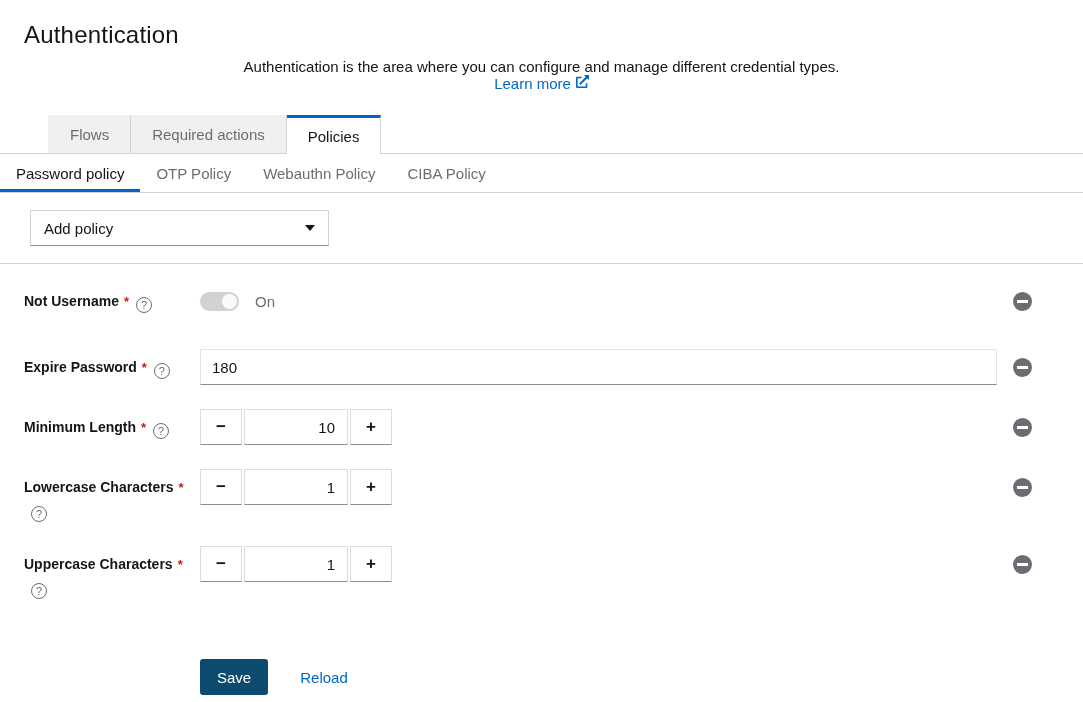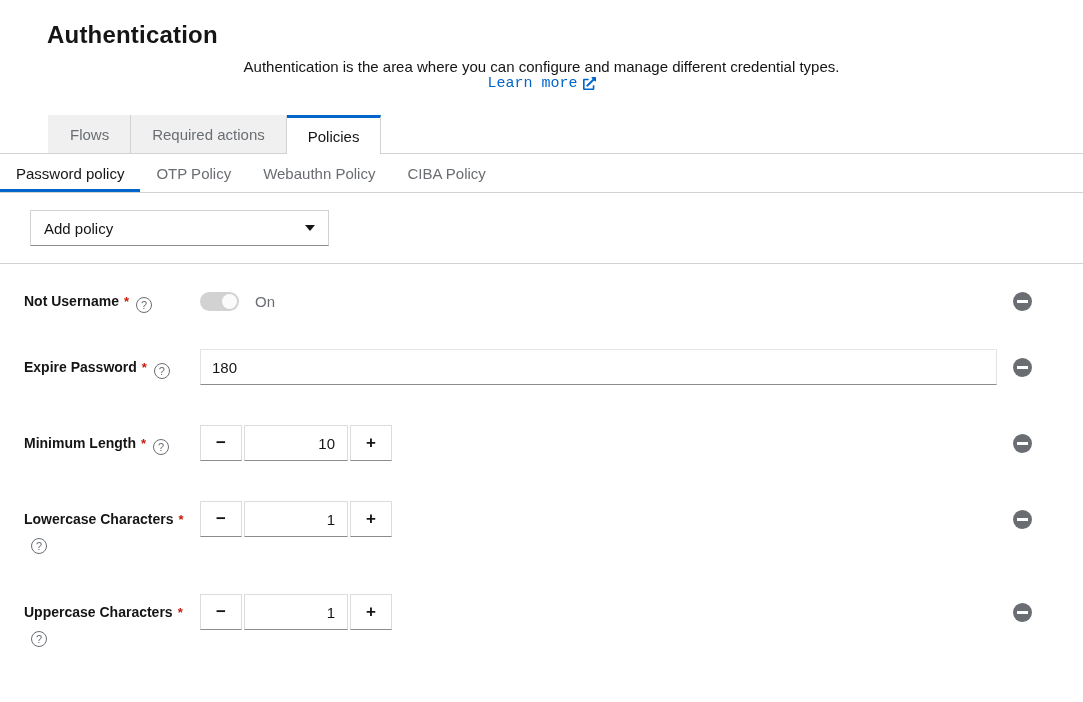--- a/index.html
+++ b/index.html
@@ -5,23 +5,23 @@
   * { box-sizing: border-box; }
   html,body { margin:0; padding:0; }
   body {
     width:1083px; height:702px; overflow:hidden;
     font-family:"Liberation Sans", sans-serif;
     color:#151515; background:#ffffff;
   }
 
   
   .header { padding:21px 24px 0 24px; }
-  .page-title { font-size:24px; font-weight:700; line-height:28px; letter-spacing:.2px;margin-left:23px; }
+  .page-title { font-size:24px; font-weight:400; line-height:28px; letter-spacing:.2px; }
   .subtitle-row { margin-top:9px; display:flex; align-items:center; font-size:15px;flex-direction:column; }
-  .learn-more { color:#0066cc; display:inline-flex; align-items:center; gap:5px; cursor:pointer; text-decoration:none;font-family:Liberation Mono, monospace; }
+  .learn-more { color:#0066cc; display:inline-flex; align-items:flex-start; gap:5px; cursor:pointer; text-decoration:none; }
   .ext-icon { width:13px; height:13px; display:inline-block; }
 
   
   .tabs-row { margin-top:23px; display:flex; align-items:flex-end; border-bottom:1px solid #d2d2d2; padding-left:48px; }
   .tab {
     height:38px; display:flex; align-items:center; padding:0 21px;
     background:#f0f0f0; color:#6a6e73; font-size:15px; cursor:pointer;
     border-right:1px solid #d2d2d2;
   }
   .tab:first-child { border-left:1px solid #f0f0f0; }
@@ -41,21 +41,21 @@
   .select {
     width:299px; height:36px; background:#fff; cursor:pointer;
     border:1px solid #d2d2d2; border-bottom-color:#8a8d90;
     display:flex; align-items:center; justify-content:space-between;
     padding:0 13px; font-size:15px; color:#151515;
   }
   .caret-down { width:0; height:0; border-left:5px solid transparent; border-right:5px solid transparent; border-top:6px solid #151515; }
 
   
   .form { padding:26px 51px 0 24px; }
-  .form-row { display:flex; align-items:flex-start; margin-bottom:40px; }
+  .form-row { display:flex; align-items:flex-start; margin-bottom:24px; }
   .form-row.v-center { align-items:center; }
   .form-row.first { margin-bottom:36px; }
   .label-col { width:176px; flex:none; font-size:14px; font-weight:700; line-height:22px; }
   .form-row:not(.v-center) .label-col { padding-top:7px; }
   .req { color:#c9190b; margin-left:5px; font-size:13px; }
   .help-icon {
     display:inline-flex; width:16px; height:16px; border:1px solid #6a6e73; border-radius:50%;
     align-items:center; justify-content:center;
     font-size:11px; font-weight:400; color:#6a6e73; margin-left:7px;
     vertical-align:-3px; cursor:pointer;

